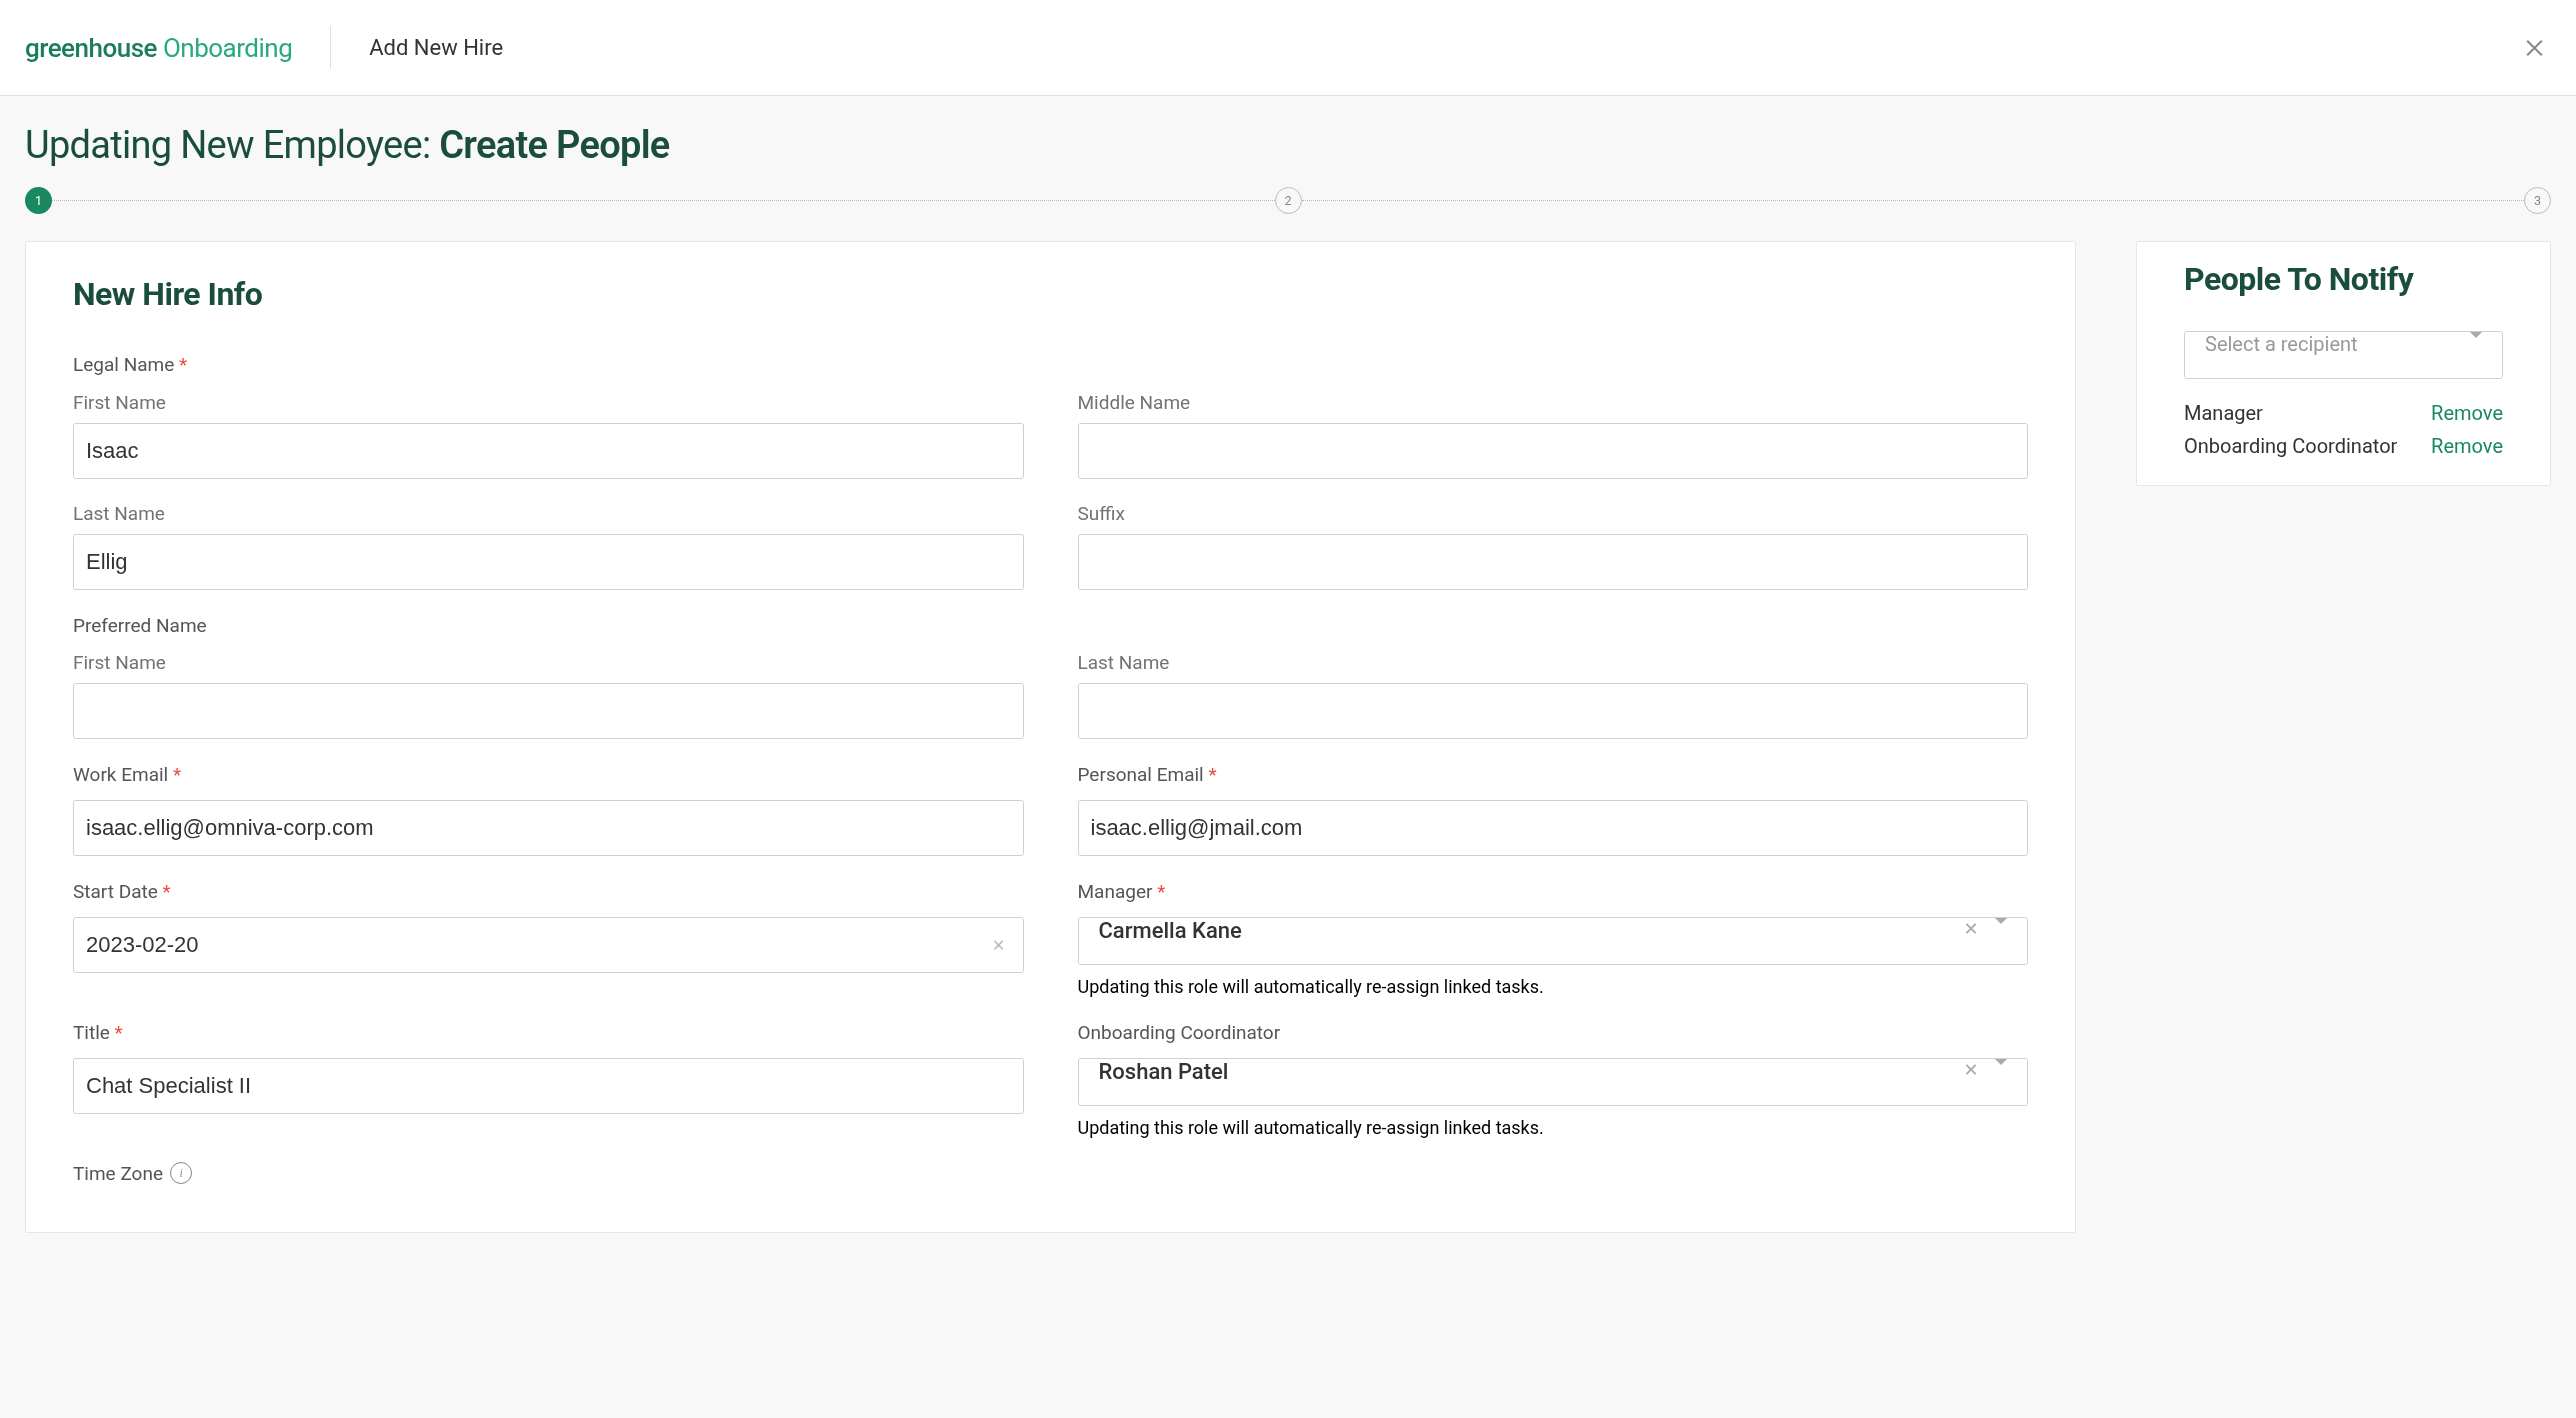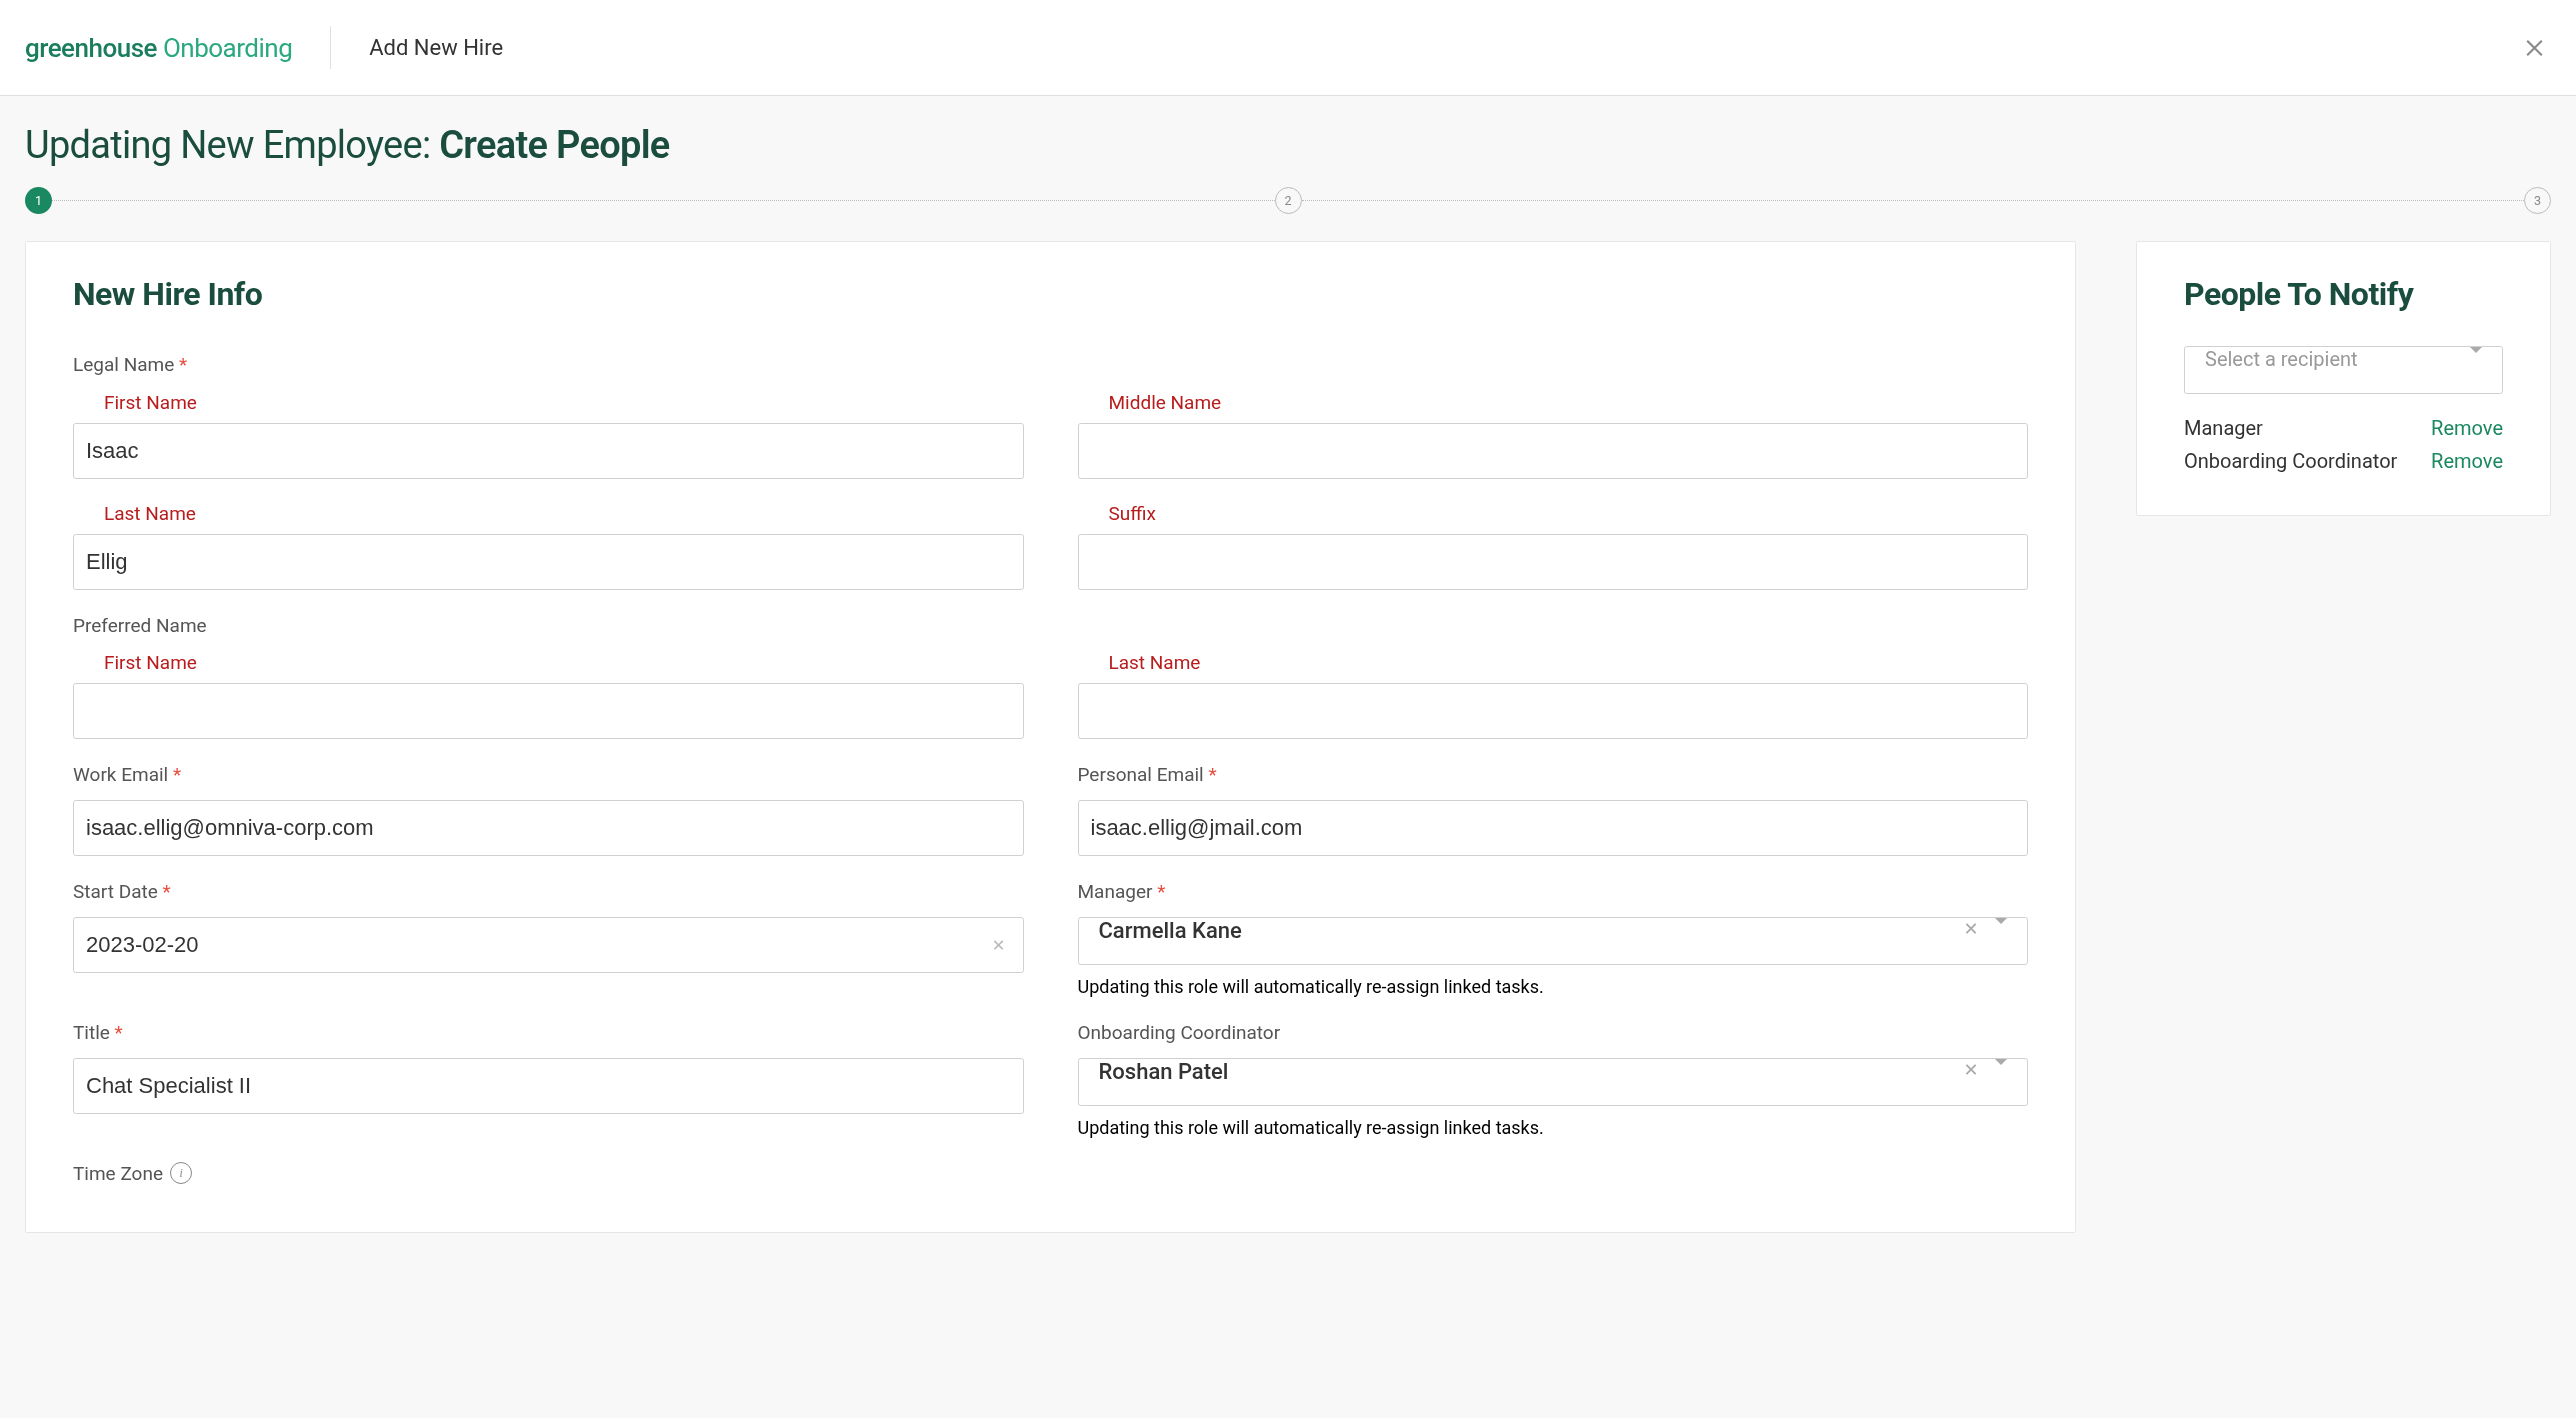--- a/index.html
+++ b/index.html
@@ -117,21 +117,21 @@
       border-radius: 1.8px;
       padding: 33px 47px;
     }
     .side-panel {
       width: 813px;
       max-width: 415px;
       flex: 0.48;
       background: #fff;
       border: 0.9px solid #e6e6e6;
       border-radius: 1.8px;
-      padding: 33px 47px;
+      padding: 18px 47px;
       align-self: flex-start;
     }
     .panel-title {
       font-size: 32px;
       font-weight: 700;
       color: #1a4d3e;
       margin-bottom: 40px;
       letter-spacing: -0.5px;
     }
     .side-panel .panel-title {
@@ -151,23 +151,22 @@
       gap: 54px;
       margin-bottom: 23.5px;
     }
     .field-col {
       flex: 1;
       display: flex;
       flex-direction: column;
     }
     .field-label {
       font-size: 19px;
-      color: #b91c1c;
+      color: #737373;
       margin-bottom: 9px;
-      margin-left: 31px;
     }
     .text-input {
       height: 56px;
       border: 0.9px solid #d0d0d0;
       border-radius: 2.7px;
       padding: 0 12px;
       font-size: 22px;
       font-weight: 500;
       color: #333;
       background: #fff;

